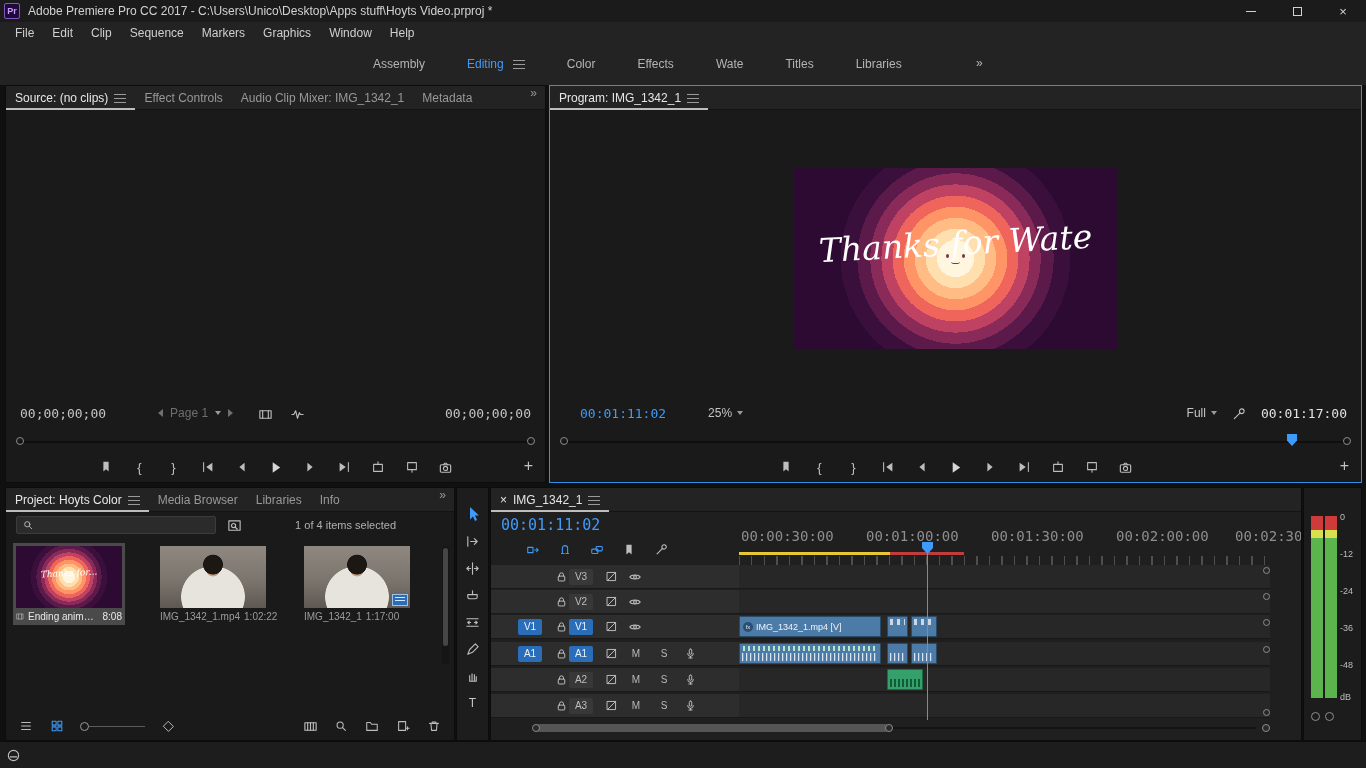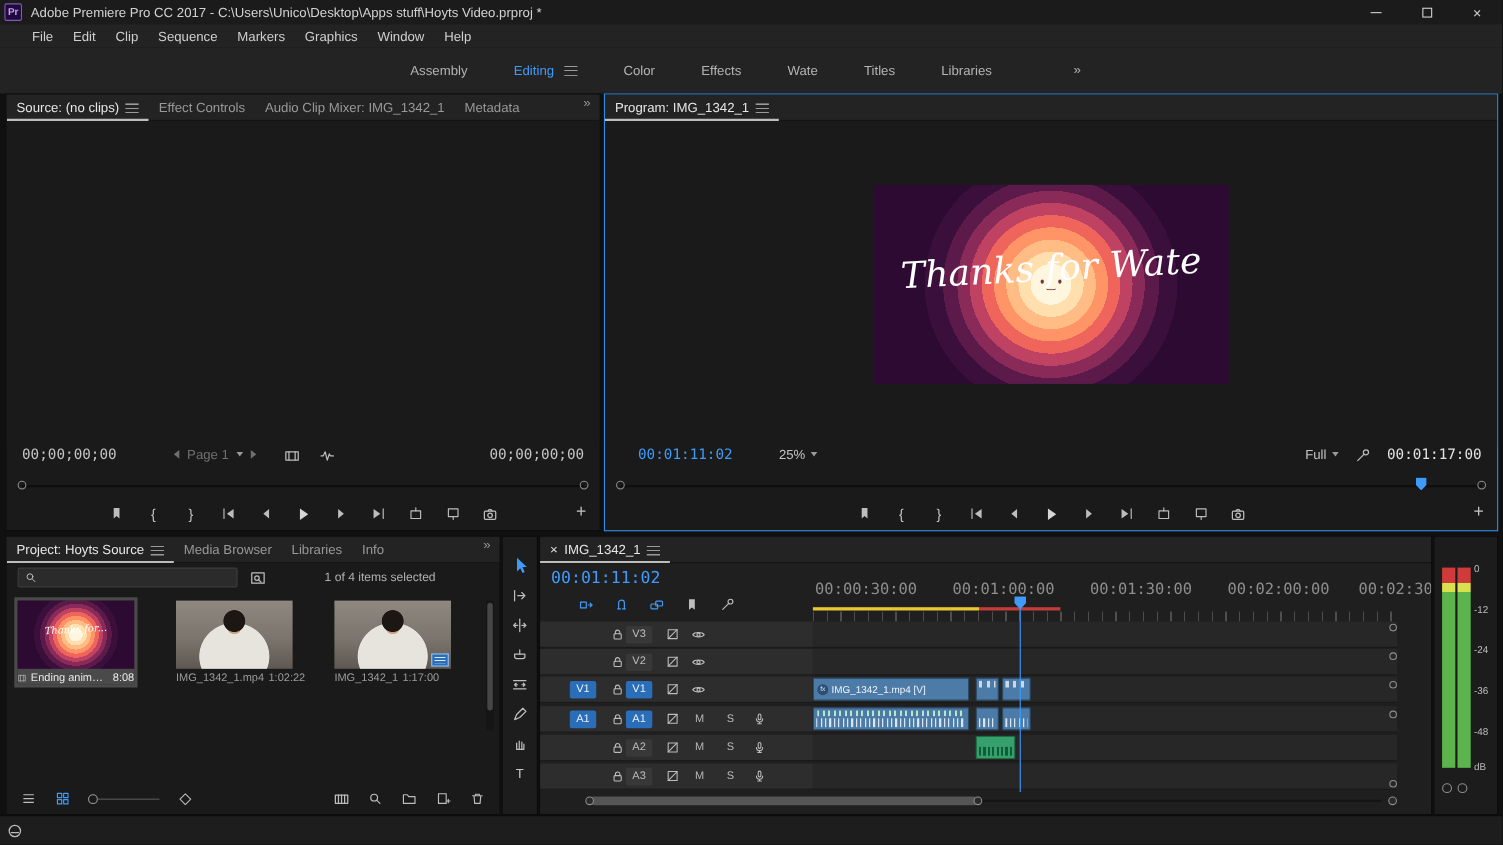--- a/index.html
+++ b/index.html
@@ -13,21 +13,21 @@
 .tri-r{width:0;height:0;border-top:4px solid transparent;border-bottom:4px solid transparent;border-left:5px solid #6f6f6f}
 
 
 .titlebar{position:absolute;left:0;top:0;width:1366px;height:22px;background:#1b1b1b;display:flex;align-items:center}
 .appicon{width:16px;height:16px;margin:0 8px 0 4px;background:#20093c;border:1px solid #7f5ab8;color:#c9a0f5;font-size:9px;font-weight:bold;display:flex;align-items:center;justify-content:center;border-radius:2px}
 .wtitle{font-size:12px;color:#d2d2d2}
 .wincontrols{margin-left:auto;display:flex;height:22px}
 .winbtn{width:46px;display:flex;align-items:center;justify-content:center;color:#d2d2d2;font-size:13px}
 .min-glyph{width:10px;height:1px;background:#d2d2d2}
 .max-glyph{width:9px;height:9px;border:1px solid #d2d2d2}
-.menubar{position:absolute;left:0;top:22px;width:1366px;height:21px;background:#232323;display:flex;align-items:center;padding-left:20px}
+.menubar{position:absolute;left:0;top:22px;width:1366px;height:21px;background:#232323;display:flex;align-items:center;padding-left:6px}
 .menuitem{padding:0 9px;color:#cfcfcf}
 .wsbar{position:absolute;left:0;top:43px;width:1366px;height:42px;background:#232323}
 .wsitems{position:absolute;left:352px;top:0;height:42px;display:flex;align-items:center}
 .wsitem{padding:0 21px;color:#b4b4b4;display:flex;align-items:center;gap:9px}
 .wsitem.active{color:#3f9bfa}
 .wsoverflow{position:absolute;left:976px;top:13px;color:#b4b4b4}
 
 
 .panel{position:absolute;background:#1a1a1a;border:1px solid #0c0c0c;display:flex;flex-direction:column}
 .tabbar{height:24px;background:#232323;display:flex;align-items:flex-start;flex:none;border-bottom:1px solid #141414}
@@ -382,21 +382,21 @@
           <path d="M6 5l1-1.5h2L10 5"></path>
         </svg>
       </span>
     <span class="addbtn">+</span>
   </div>
 </div>
 
 <div class="panel" id="project-panel">
   <div class="tabbar">
     <span class="tab active">
-        <span>Project: Hoyts Source</span>
+        <span>Project: Hoyts Color</span>
         <span class="hamb"></span>
       </span>
     <span class="tab">Media Browser</span>
     <span class="tab">Libraries</span>
     <span class="tab">Info</span>
     <span class="tab-overflow">»</span>
   </div>
   <div class="proj-search">
     <span class="searchbox">
       <svg class="i" width="12" height="12" viewBox="0 0 16 16">

